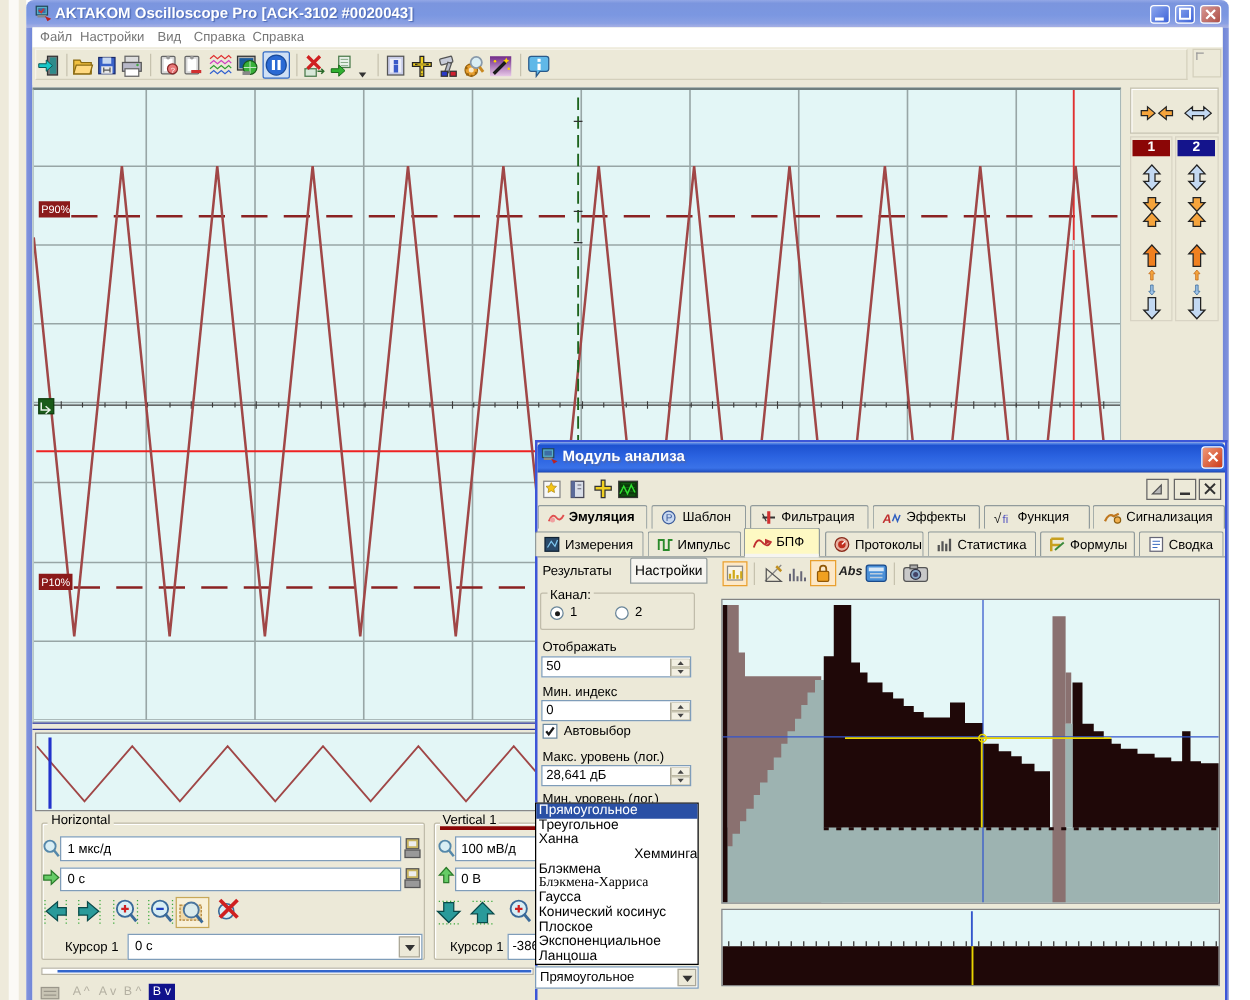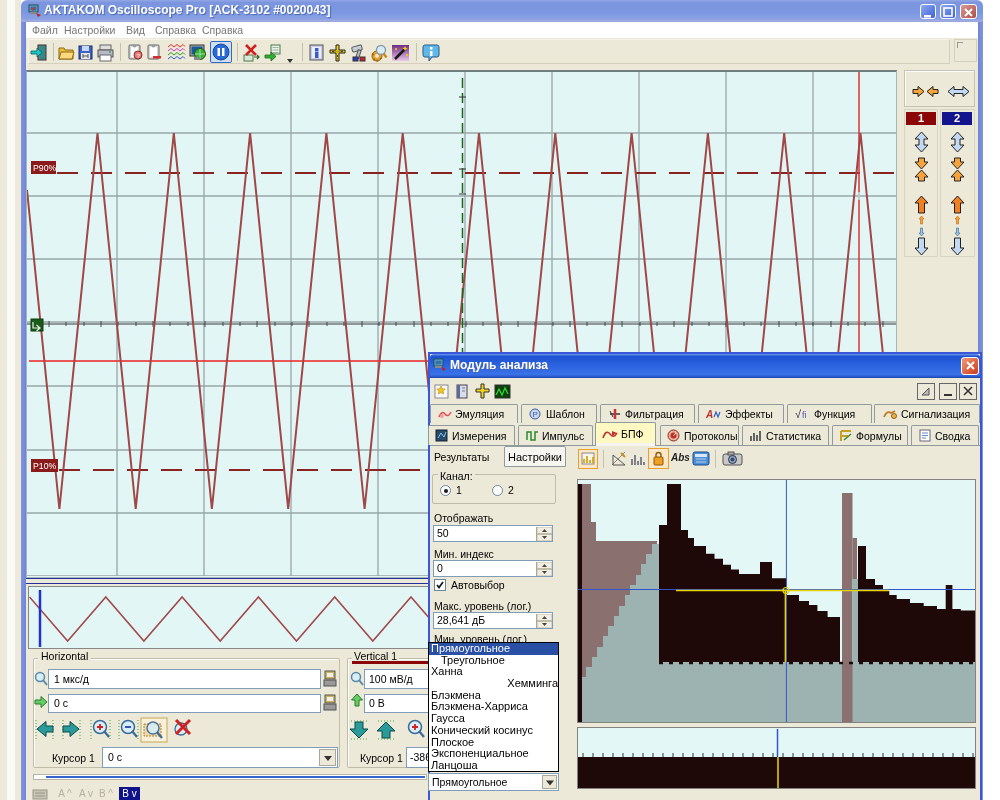--- a/index.html
+++ b/index.html
@@ -469,21 +469,21 @@
   <div class="abs" style="left:917px;top:383px;width:18px;height:17px;border:1px solid #666;background:#ece9d8;"><svg width="16" height="15">
         <path d="M4,11 L11,11 L11,4 Z" fill="#b8b8b8" stroke="#555"></path>
       </svg></div>
   <div class="abs" style="left:939px;top:383px;width:18px;height:17px;border:1px solid #666;background:#ece9d8;"><svg width="16" height="15">
         <rect x="4" y="10" width="8" height="2" fill="#333"></rect>
       </svg></div>
   <div class="abs" style="left:959px;top:383px;width:18px;height:17px;border:1px solid #666;background:#ece9d8;"><svg width="16" height="15">
         <path d="M4 3 L12 11 M12 3 L4 11" stroke="#333" stroke-width="1.6"></path>
       </svg></div>
 
-  <div class="tab" style="left:430px;top:404px;width:88px;height:19px;">
+  <div class="tab" style="left:430px;top:404px;width:88px;height:19px;font-weight:bold;">
       <span style="position:absolute;left:7px;top:3px;"><svg width="14" height="12">
           <path d="M1,9 Q4,2 7,6 T13,4" stroke="#e05050" fill="none" stroke-width="1.5"></path>
           <circle cx="4" cy="8" r="2" fill="#f0a0a0"></circle>
         </svg></span>
       <span style="position:absolute;left:24px;top:3px;">Эмуляция</span>
     </div>
   <div class="tab" style="left:521px;top:404px;width:76px;height:19px;">
       <span style="position:absolute;left:7px;top:3px;"><svg width="14" height="12">
           <circle cx="6" cy="6" r="5" fill="#c8d8f0" stroke="#3a5a9a"></circle>
           <text x="3.5" y="9" font-size="8" fill="#3a5a9a">P</text>
@@ -644,25 +644,25 @@
           <rect x="0" y="0" width="15" height="6.5" fill="#f2efe2" stroke="#b5b19b" stroke-width="0.8"></rect>
           <rect x="0" y="7.5" width="15" height="6.5" fill="#f2efe2" stroke="#b5b19b" stroke-width="0.8"></rect>
           <path d="M7.5,2 L10,5 L5,5 Z" fill="#444"></path>
           <path d="M7.5,12 L10,9 L5,9 Z" fill="#444"></path>
         </svg>
       </span></div>
   <div class="abs lbl" style="left:434px;top:633px;">Мин. уровень (лог.)</div>
 
   <div class="abs" style="left:428px;top:642px;width:131px;height:130px;background:#fff;border:1px solid #000;font-size:11px;z-index:5;">
     <div style="height:11.7px;background:#2a50a5;color:#fff;padding-left:2px;line-height:11.7px;">Прямоугольное</div>
-    <div style="height:11.7px;padding-left:12px;line-height:11.7px;">Треугольное</div>
+    <div style="height:11.7px;padding-left:2px;line-height:11.7px;">Треугольное</div>
     <div style="height:11.7px;padding-left:2px;line-height:11.7px;">Ханна</div>
     <div style="height:11.7px;padding-left:2px;line-height:11.7px;text-align:right;">Хемминга</div>
     <div style="height:11.7px;padding-left:2px;line-height:11.7px;">Блэкмена</div>
-    <div style="height:11.7px;padding-left:2px;line-height:11.7px;">Блэкмена-Харриса</div>
+    <div style="height:11.7px;padding-left:2px;line-height:11.7px;font-family:Liberation Serif, serif;">Блэкмена-Харриса</div>
     <div style="height:11.7px;padding-left:2px;line-height:11.7px;">Гаусса</div>
     <div style="height:11.7px;padding-left:2px;line-height:11.7px;">Конический косинус</div>
     <div style="height:11.7px;padding-left:2px;line-height:11.7px;">Плоское</div>
     <div style="height:11.7px;padding-left:2px;line-height:11.7px;">Экспоненциальное</div>
     <div style="height:11.7px;padding-left:2px;line-height:11.7px;">Ланцоша</div>
   </div>
 
   <div class="fld" style="left:428px;top:773px;width:131px;height:18px;line-height:16px;padding-left:3px;">Прямоугольное<span style="position:absolute;right:1px;top:1px;width:15px;height:14px;background:#ece9d8;border:1px solid #aca899;">
         <svg style="position:absolute;left:2px;top:4px;" width="10" height="7">
           <path d="M1,0.5 L9,0.5 L5,5.5 Z" fill="#333"></path>

